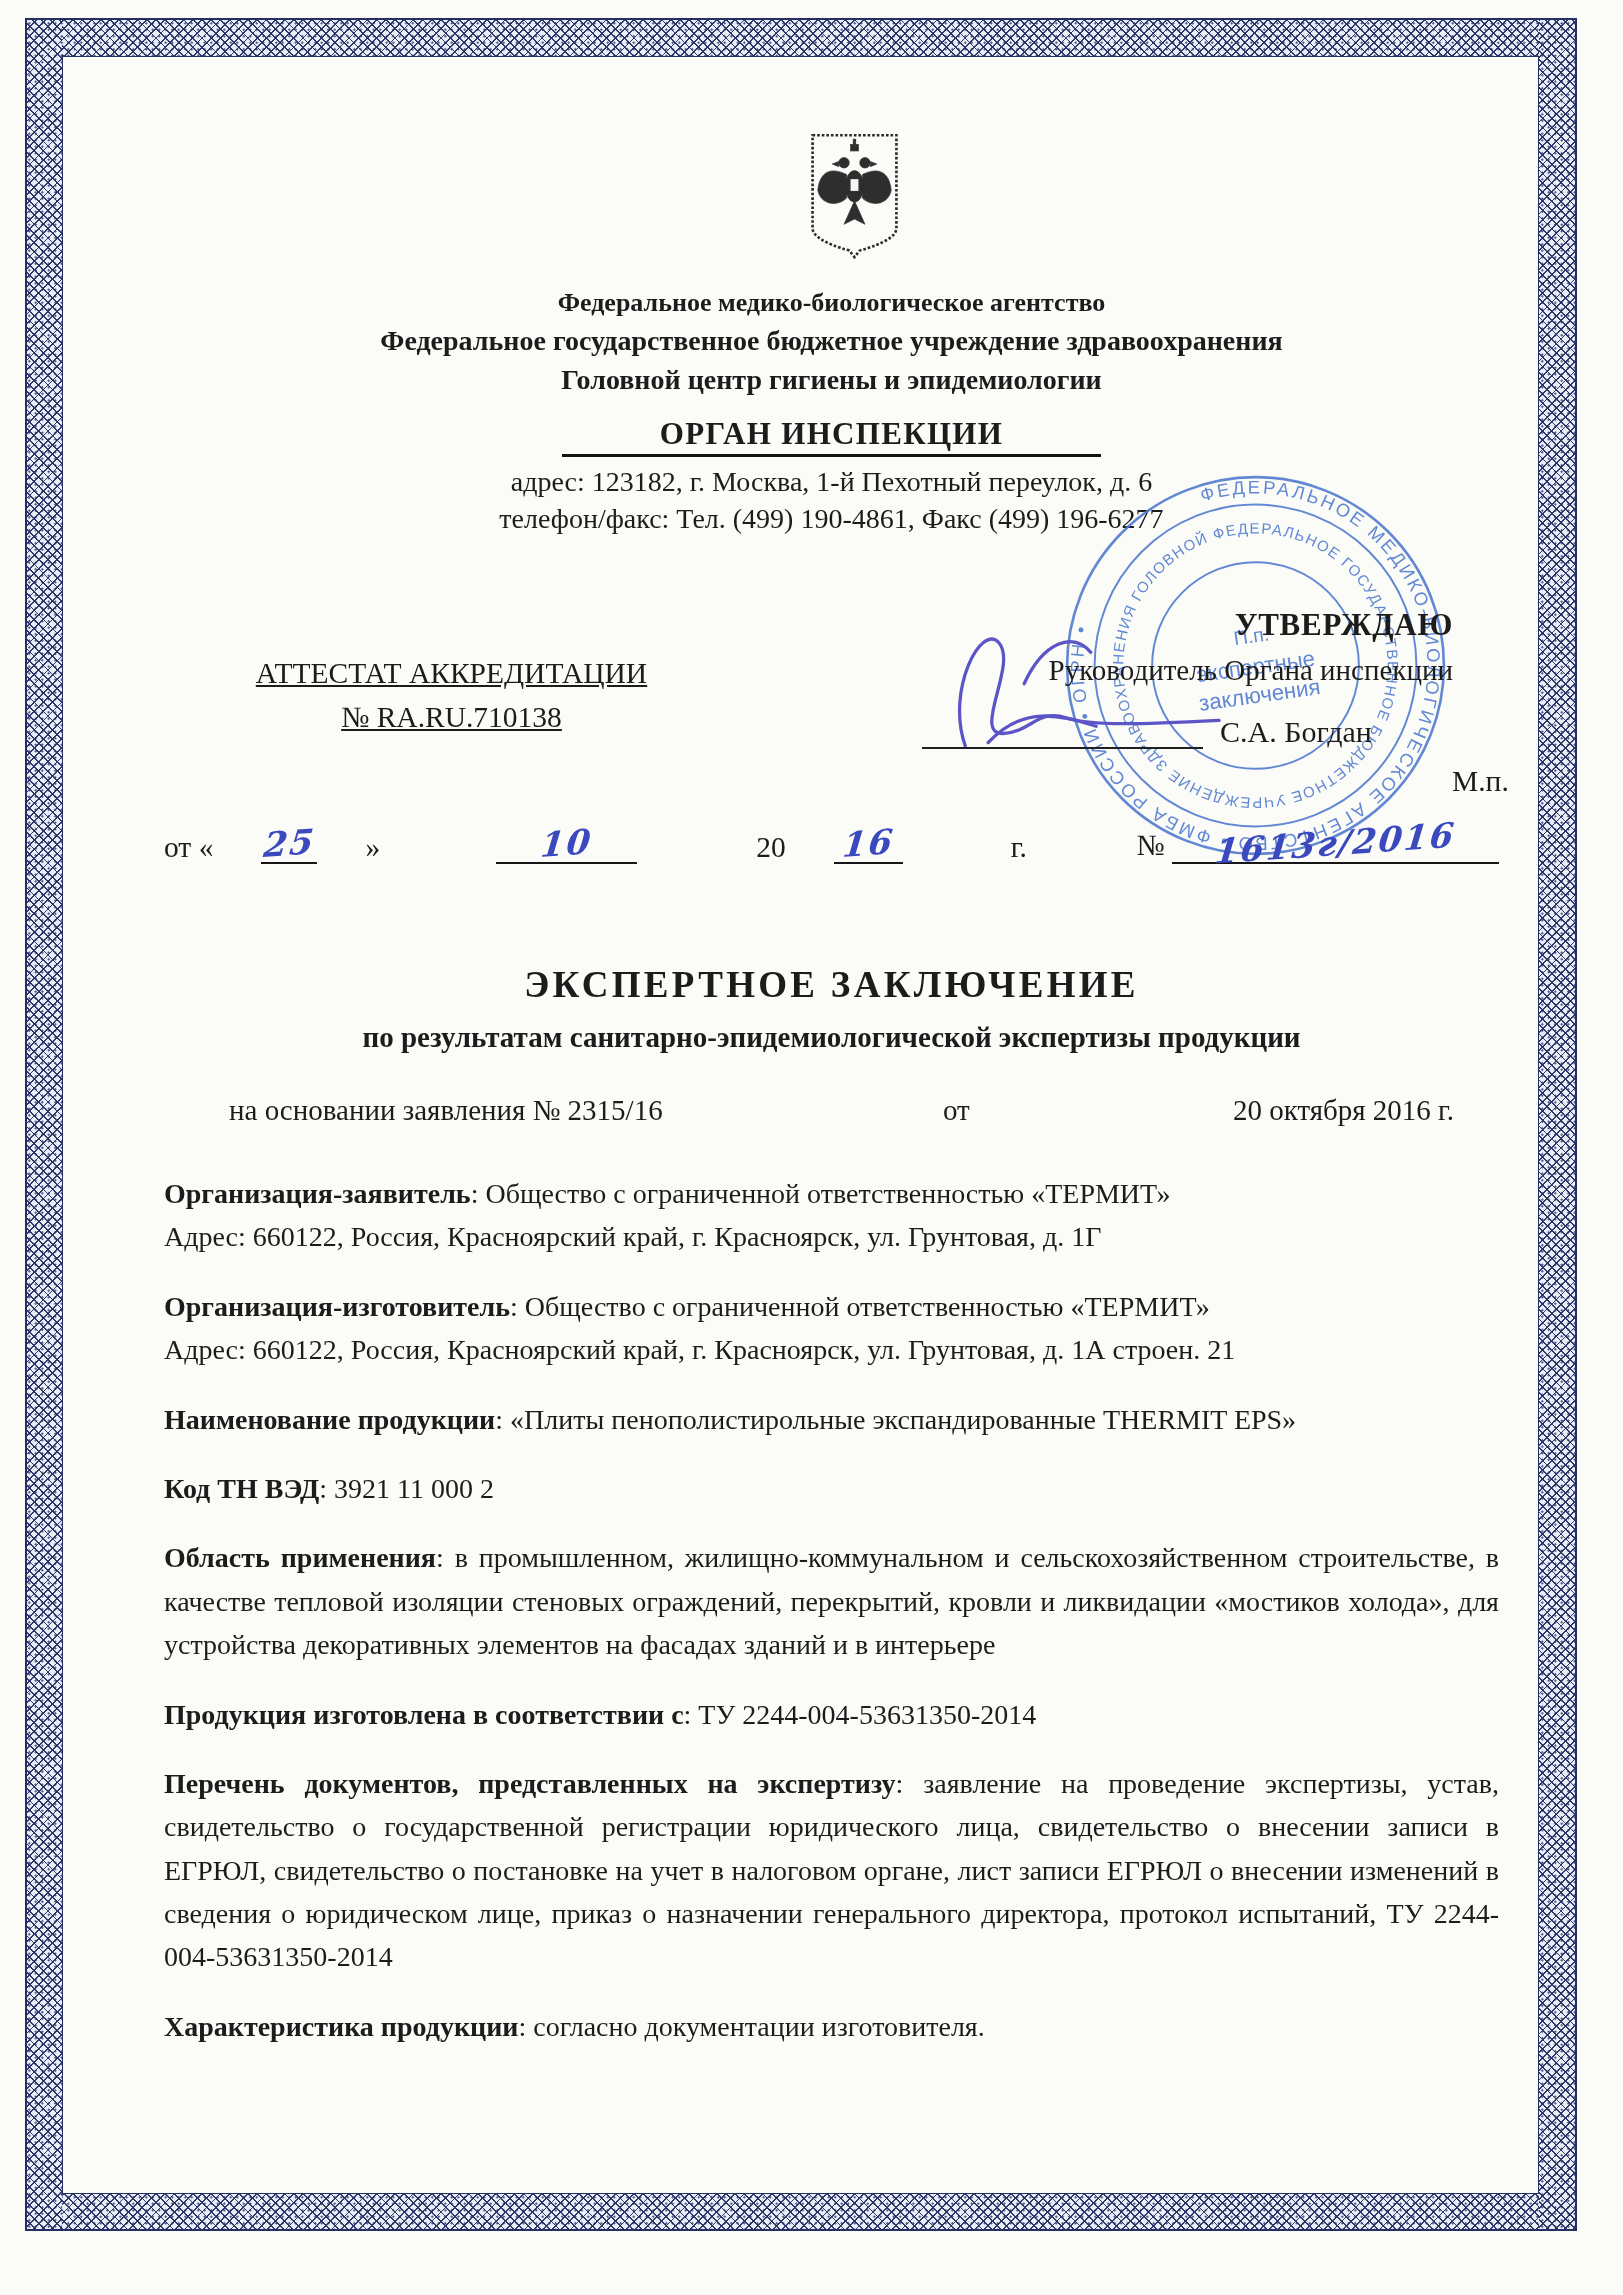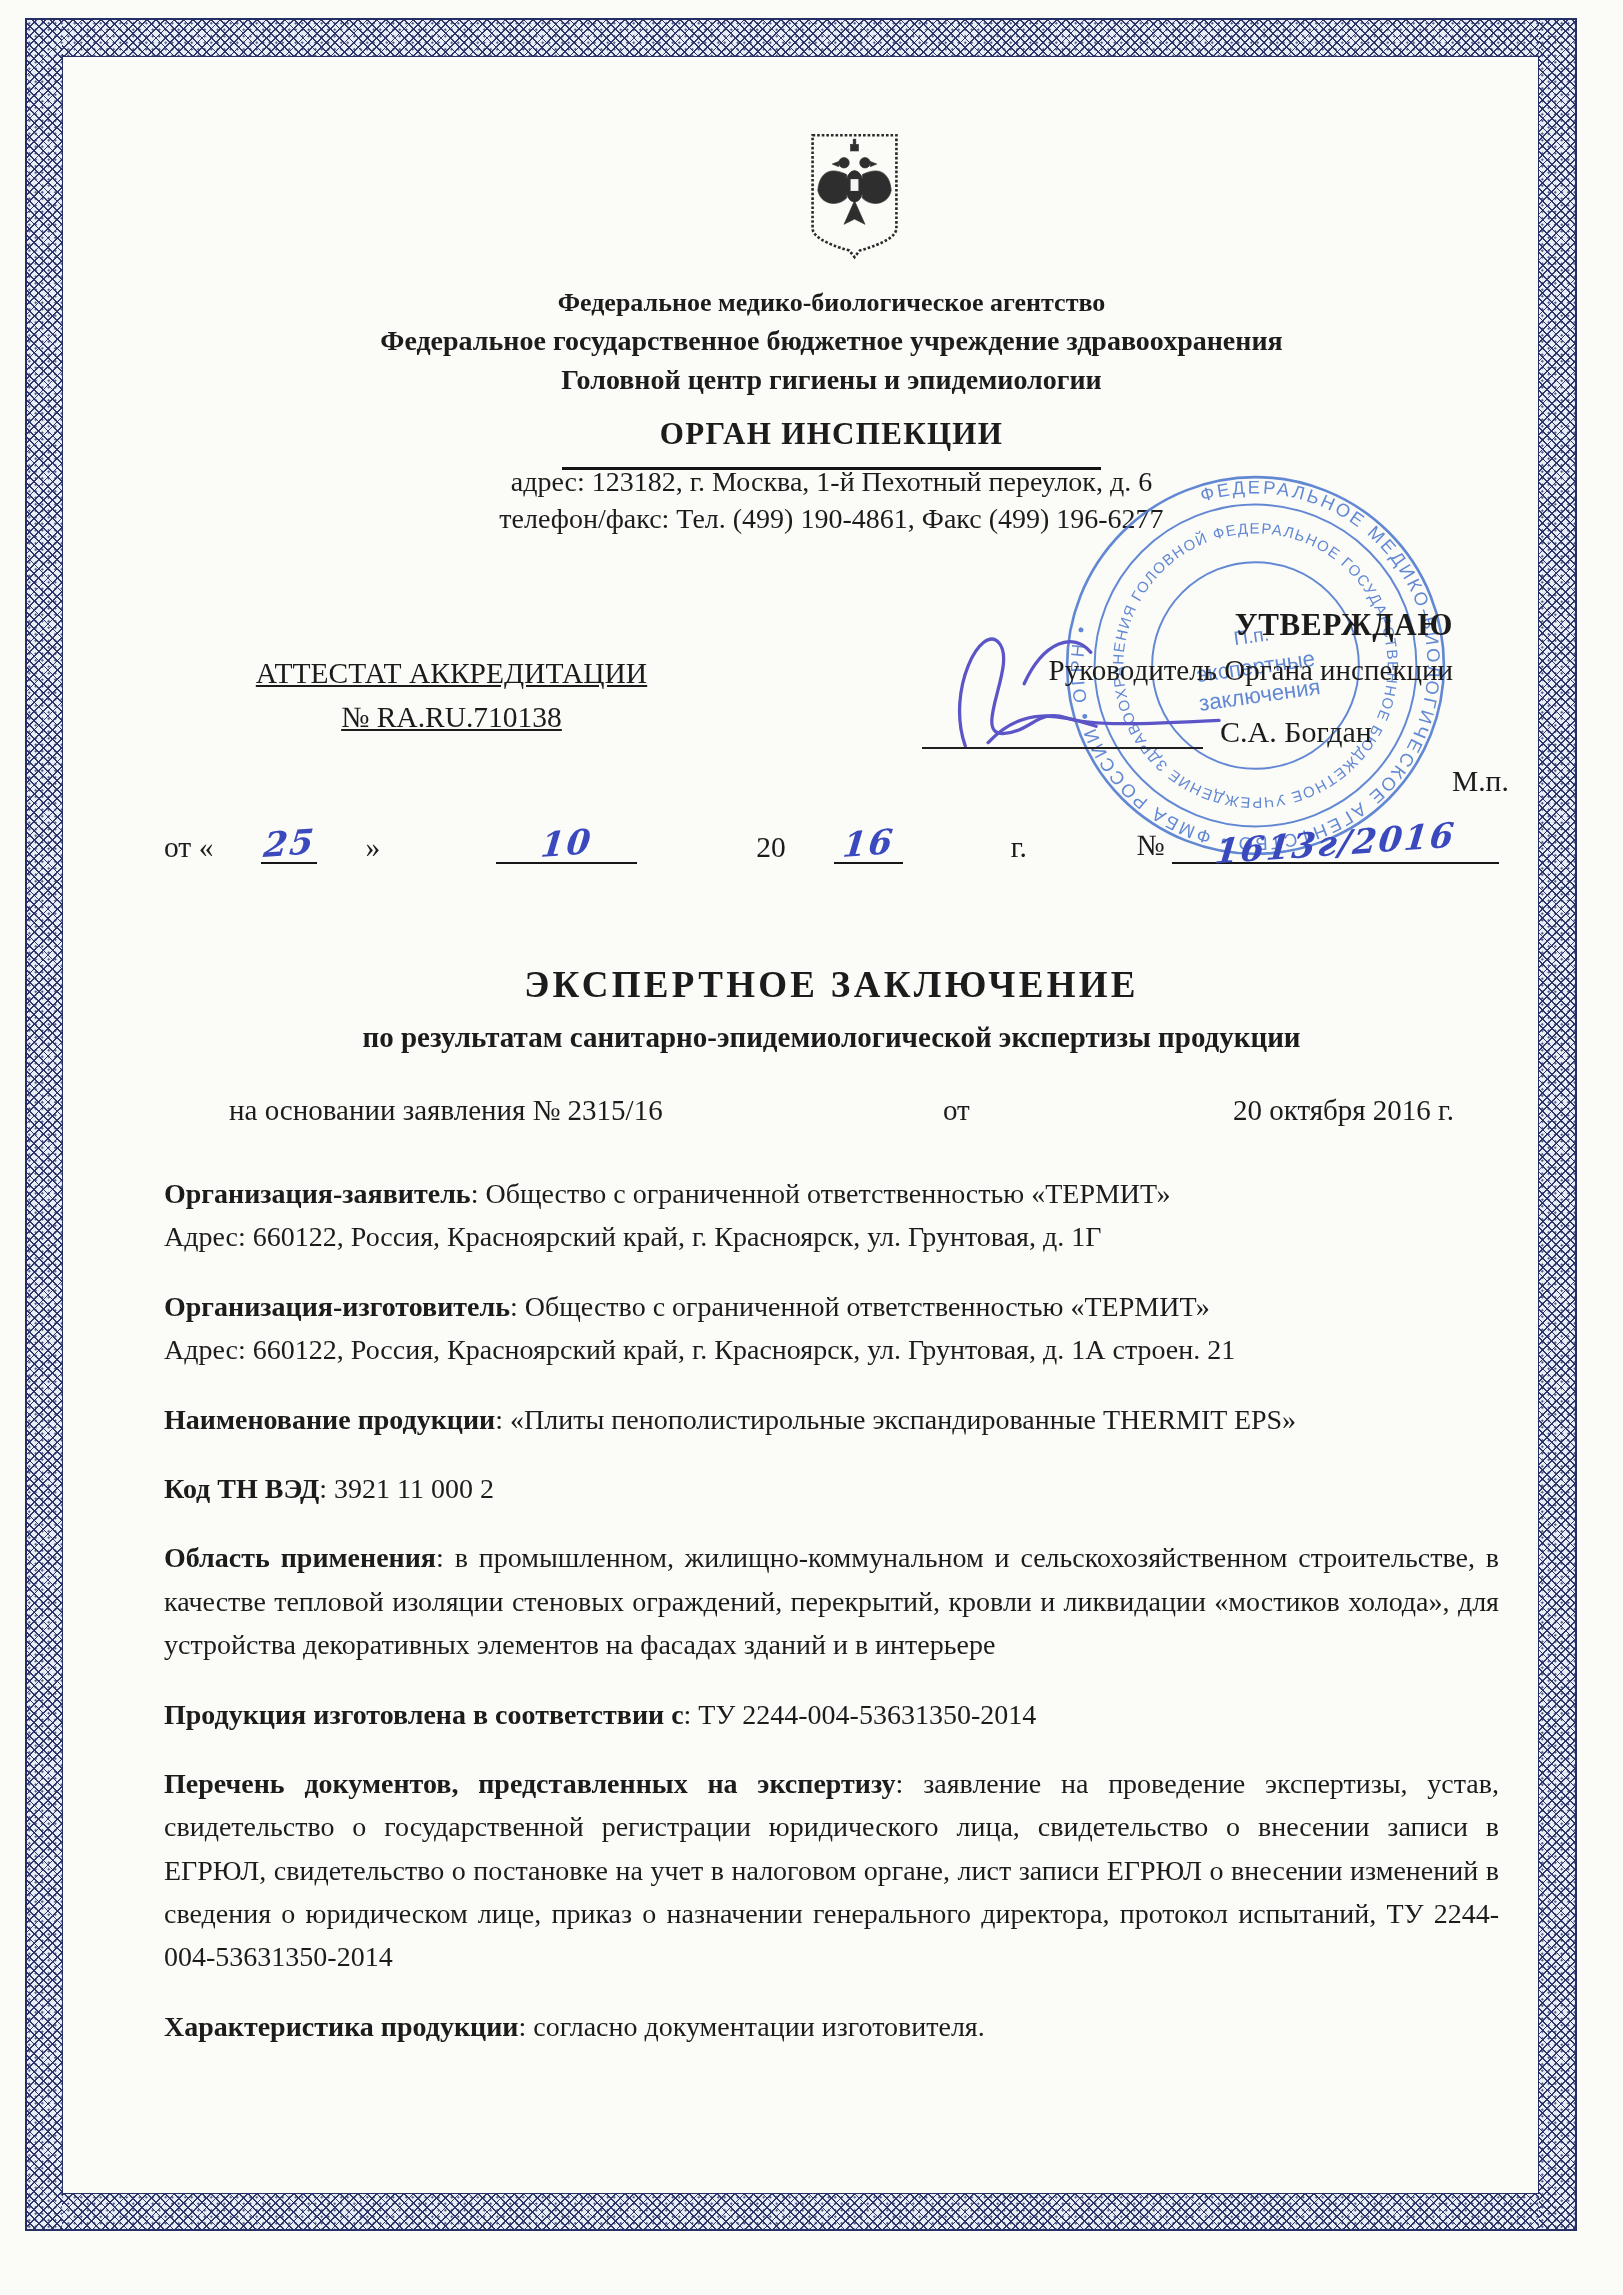--- a/index.html
+++ b/index.html
@@ -32,21 +32,21 @@
   .b{font-weight:bold;}
 
   
   .emblem{top:130px;left:802px;width:105px;height:131px;}
   .org1{top:288px;font-size:26px;font-weight:bold;}
   .org2{top:325px;font-size:28px;font-weight:bold;}
   .org3{top:364px;font-size:28px;font-weight:bold;}
   .inspection{top:416px;}
   .inspection span{
     display:inline-block;font-size:31px;font-weight:bold;letter-spacing:1.3px;
-    border-bottom:3.9px solid #141414;padding:0 98px 15px 98px;
+    border-bottom:3.9px solid #141414;padding:0 98px 2px 98px;
   }
   .addr{top:466px;font-size:28px;}
   .phone{top:503px;font-size:28px;}
 
   
   .accred{top:651px;left:196px;width:511px;text-align:center;font-size:29.5px;line-height:1.5;text-decoration:underline;}
   .approve{top:607px;left:922px;width:531px;text-align:right;}
   .approve .a1{font-size:31px;font-weight:600;letter-spacing:0.7px;}
   .approve .a2{font-size:29px;margin-top:10.5px;}
   .sig-row{top:713px;left:922px;width:531px;display:flex;align-items:flex-end;}

